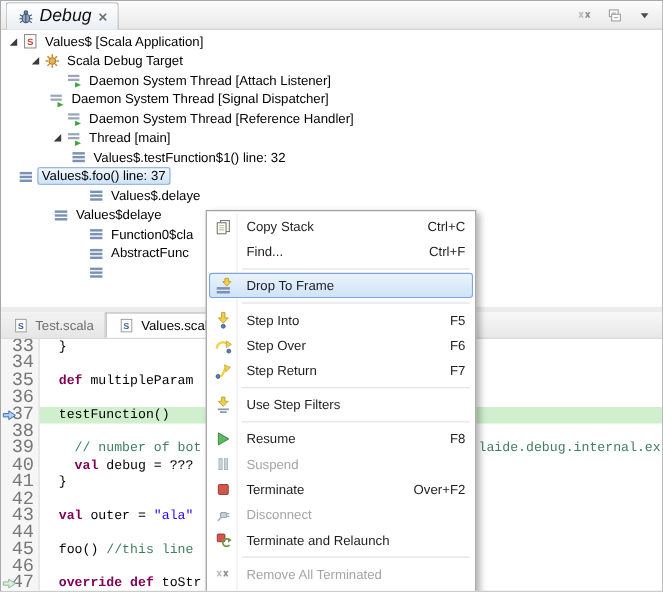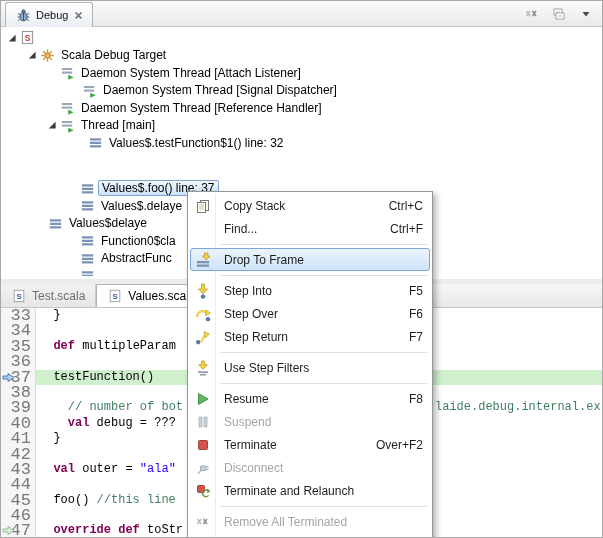--- a/index.html
+++ b/index.html
@@ -9,21 +9,21 @@
   .app { position:relative; width:603px; height:538px; background:#fff;
          border:1px solid #a8a8a8; overflow:hidden; }
 
   
   .debug-view { position:absolute; top:0; left:0; right:0; height:278px; }
   .view-header { position:absolute; top:0; left:0; right:0; height:26px;
                  background:linear-gradient(#fbfbfb,#e9e9e9); border-bottom:1px solid #c5c5c5; }
   .view-tab { position:absolute; left:4px; top:1px; height:25px; display:flex; align-items:center;
               gap:5px; padding:0 9px; background:linear-gradient(#ffffff,#e9eef4);
               border:1px solid #b3b3b3; border-bottom:none; border-radius:3px 3px 0 0; }
-  .view-tab .tab-label { font-size:11px; color:#111; }
+  .view-tab .tab-label { font-size:16px; color:#111;font-style:italic; }
   .view-toolbar { position:absolute; right:7px; top:5px; display:flex; gap:9px; align-items:center; }
   .tbtn { width:18px; height:16px; display:flex; align-items:center; justify-content:center; }
 
   .tree { position:absolute; top:28px; left:0; right:0; height:247px; background:#fff; overflow:hidden; }
   .tree-row { height:17.5px; display:flex; align-items:center; white-space:nowrap; }
   .tw-arrow { width:14px; min-width:14px; display:inline-flex; justify-content:center; align-items:center; }
   .icon { width:16px; min-width:16px; height:16px; display:inline-flex; align-items:center; justify-content:center; }
   .icon svg { display:block; }
   .tree-label { margin-left:3px; padding:1px 3px; font-size:12px; color:#000; }
   .tree-label.sel { background:linear-gradient(#f2f8fe,#cde3f8); border:1px solid #7da2ce; border-radius:2px; padding:0 3px; }
@@ -117,20 +117,21 @@
             <svg width="10" height="10" viewBox="0 0 10 10">
               <path d="M8.6 1.8 L8.6 8.6 L1.8 8.6 Z" fill="#3b3b3b"></path>
             </svg>
           </span>
           <span class="icon">
             <svg width="15" height="15" viewBox="0 0 16 16">
               <rect x="2.5" y="1.5" width="11" height="13" fill="#fff" stroke="#8a8a8a"></rect>
               <text x="8" y="11.5" font-size="9" font-weight="bold" text-anchor="middle" fill="#c8402a" font-family="sans-serif">S</text>
             </svg>
           </span>
+          <span class="tree-label">Values$ [Scala Application]</span>
         </div>
         <div class="tree-row" style="padding-left: 24px; align-items: center;">
           <span class="tw-arrow">
             <svg width="10" height="10" viewBox="0 0 10 10">
               <path d="M8.6 1.8 L8.6 8.6 L1.8 8.6 Z" fill="#3b3b3b"></path>
             </svg>
           </span>
           <span class="icon">
             <svg width="15" height="15" viewBox="0 0 16 16">
               <circle cx="8" cy="8" r="3.1" fill="#f0b44c" stroke="#a8762a"></circle>
@@ -143,21 +144,21 @@
           <span class="tw-arrow"></span>
           <span class="icon">
             <svg width="15" height="15" viewBox="0 0 16 16">
               <rect x="2" y="3.2" width="11" height="2.2" fill="#9aa7b8"></rect>
               <rect x="2" y="7" width="11" height="2.2" fill="#9aa7b8"></rect>
               <path d="M8.8 10.4 L14.6 13 L8.8 15.6 Z" fill="#3fa53f"></path>
             </svg>
           </span>
           <span class="tree-label">Daemon System Thread [Attach Listener]</span>
         </div>
-        <div class="tree-row" style="padding-left: 66px;">
+        <div class="tree-row" style="padding-left: 28px;">
           <span class="tw-arrow"></span>
           <span class="icon">
             <svg width="15" height="15" viewBox="0 0 16 16">
               <rect x="2" y="3.2" width="11" height="2.2" fill="#9aa7b8"></rect>
               <rect x="2" y="7" width="11" height="2.2" fill="#9aa7b8"></rect>
               <path d="M8.8 10.4 L14.6 13 L8.8 15.6 Z" fill="#3fa53f"></path>
             </svg>
           </span>
           <span class="tree-label">Daemon System Thread [Signal Dispatcher]</span>
         </div>
@@ -180,32 +181,32 @@
           </span>
           <span class="icon">
             <svg width="15" height="15" viewBox="0 0 16 16">
               <rect x="2" y="3.2" width="11" height="2.2" fill="#9aa7b8"></rect>
               <rect x="2" y="7" width="11" height="2.2" fill="#9aa7b8"></rect>
               <path d="M8.8 10.4 L14.6 13 L8.8 15.6 Z" fill="#3fa53f"></path>
             </svg>
           </span>
           <span class="tree-label">Thread [main]</span>
         </div>
-        <div class="tree-row" style="padding-left: 72px;">
+        <div class="tree-row" style="padding-left: 48px;">
           <span class="tw-arrow"></span>
           <span class="icon">
             <svg width="15" height="15" viewBox="0 0 16 16">
               <rect x="2" y="3.5" width="12" height="2.4" fill="#7a93b5"></rect>
               <rect x="2" y="7.2" width="12" height="2.4" fill="#7a93b5"></rect>
               <rect x="2" y="10.9" width="12" height="2.4" fill="#7a93b5"></rect>
             </svg>
           </span>
           <span class="tree-label">Values$.testFunction$1() line: 32</span>
         </div>
-        <div class="tree-row selected" style="padding-left: 64px; margin-top: 28px;">
+        <div class="tree-row selected" style="">
           <span class="tw-arrow"></span>
           <span class="icon">
             <svg width="15" height="15" viewBox="0 0 16 16">
               <rect x="2" y="3.5" width="12" height="2.4" fill="#7a93b5"></rect>
               <rect x="2" y="7.2" width="12" height="2.4" fill="#7a93b5"></rect>
               <rect x="2" y="10.9" width="12" height="2.4" fill="#7a93b5"></rect>
             </svg>
           </span>
           <span class="tree-label sel">Values$.foo() line: 37</span>
         </div>

